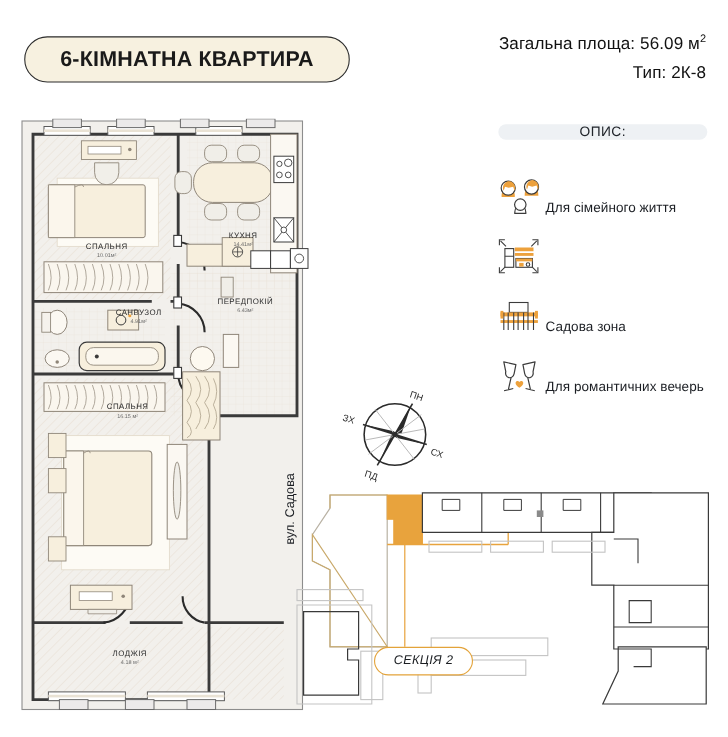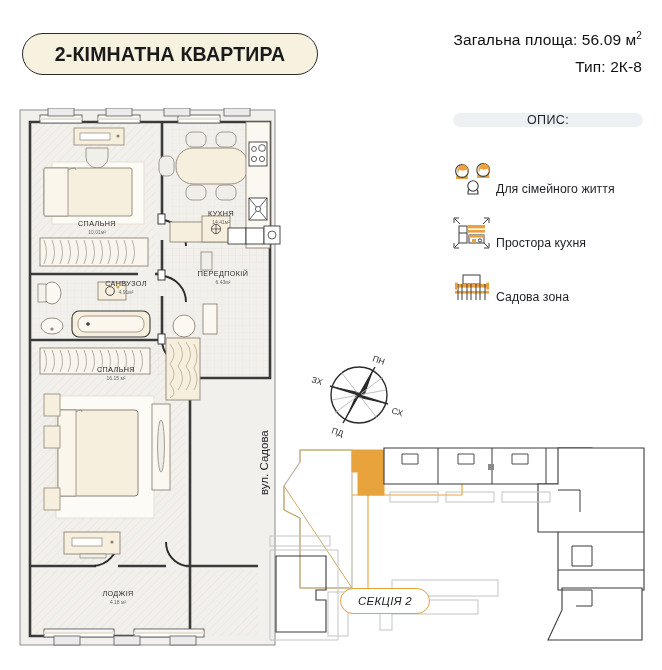--- a/index.html
+++ b/index.html
@@ -73,21 +73,21 @@
     display: flex; align-items: center; justify-content: center;
   }
   .section-badge span { font-size: 11.5px; color: #1b1e22; letter-spacing: .3px; font-style: italic; }
 </style>
 </head>
 <body>
 
 <div class="page">
 
   <div class="title-badge">
-    <span>2-КІМНАТНА КВАРТИРА</span>
+    <span>6-КІМНАТНА КВАРТИРА</span>
   </div>
 
   <div class="hdr">
     <div class="l1"><span>Загальна площа: 56.09 м</span><sup>2</sup></div>
     <div class="l2">Тип: 2К-8</div>
   </div>
 
   <div class="opis-badge">
     <span>ОПИС:</span>
   </div>
@@ -120,21 +120,20 @@
           <rect x="9" y="12" width="8" height="17" fill="#fff" stroke="#3c3c3c" stroke-width="1"></rect>
           <line x1="9" y1="19" x2="17" y2="19" stroke="#3c3c3c" stroke-width="1"></line>
           <rect x="18" y="11" width="17" height="3.4" fill="#eda13c"></rect>
           <rect x="18" y="16" width="17" height="2.6" fill="#eda13c"></rect>
           <rect x="19" y="21" width="15" height="8" fill="#fff" stroke="#3c3c3c" stroke-width="1"></rect>
           <rect x="19" y="21" width="15" height="2.6" fill="#eda13c"></rect>
           <rect x="22" y="25" width="4" height="3.4" fill="#eda13c"></rect>
           <circle cx="30" cy="26.5" r="1.6" fill="none" stroke="#3c3c3c" stroke-width="1"></circle>
         </svg>
       </div>
-      <div class="leg-txt">Простора кухня</div>
     </div>
 
     <div class="leg-item">
       <div class="leg-ico">
         <svg width="46" height="38" viewBox="0 0 46 38">
           <rect x="13" y="7" width="17" height="9" fill="#fff" stroke="#3c3c3c" stroke-width="1"></rect>
           <rect x="5" y="16" width="34" height="3.6" fill="#eda13c"></rect>
           <rect x="5" y="23" width="34" height="2.6" fill="#eda13c"></rect>
           <g stroke="#3c3c3c" stroke-width="1">
             <line x1="8" y1="16" x2="8" y2="32"></line>
@@ -145,20 +144,34 @@
             <line x1="30" y1="16" x2="30" y2="32"></line>
             <line x1="35" y1="16" x2="35" y2="32"></line>
           </g>
           <rect x="5" y="14.6" width="2.6" height="7" fill="#eda13c"></rect>
           <rect x="36.4" y="14.6" width="2.6" height="7" fill="#eda13c"></rect>
         </svg>
       </div>
       <div class="leg-txt">Садова зона</div>
     </div>
 
+    <div class="leg-item two">
+      <div class="leg-ico">
+        <svg width="46" height="38" viewBox="0 0 46 38">
+          <g fill="none" stroke="#3c3c3c" stroke-width="1.1" stroke-linejoin="round">
+            <path d="M8 7l11 2.4-1.6 8.2c-.5 2.6-2.6 4.2-4.8 3.7-2.2-.5-3.4-2.8-2.8-5.4z"></path>
+            <path d="M14.6 21.3L12.2 32M8.2 33.2l8.4-2"></path>
+            <path d="M36.4 7L25.4 9.4l1.6 8.2c.5 2.6 2.6 4.2 4.8 3.7 2.2-.5 3.4-2.8 2.8-5.4z"></path>
+            <path d="M29.8 21.3L32.2 32M36.2 33.2l-8.4-2"></path>
+          </g>
+          <path d="M22.2 25.2c-1.1-1.4-3.3-1-3.5.9-.1 1.5 1.6 3.1 3.5 4.4 1.9-1.3 3.6-2.9 3.5-4.4-.2-1.9-2.4-2.3-3.5-.9z" fill="#eda13c"></path>
+        </svg>
+      </div>
+      <div class="leg-txt">Для романтичних вечерь</div>
+    </div>
   </div>
 
   <div class="plan">
     <svg width="270" height="540" viewBox="0 0 270 540">
       <defs>
         <pattern id="grid" width="7" height="7" patternUnits="userSpaceOnUse">
           <path d="M7 0H0V7" fill="none" stroke="#e7ded2" stroke-width="0.45"></path>
         </pattern>
         <pattern id="hatch" width="6" height="6" patternUnits="userSpaceOnUse" patternTransform="rotate(45)">
           <line x1="0" y1="0" x2="0" y2="6" stroke="#e3d8c8" stroke-width="0.7"></line>

